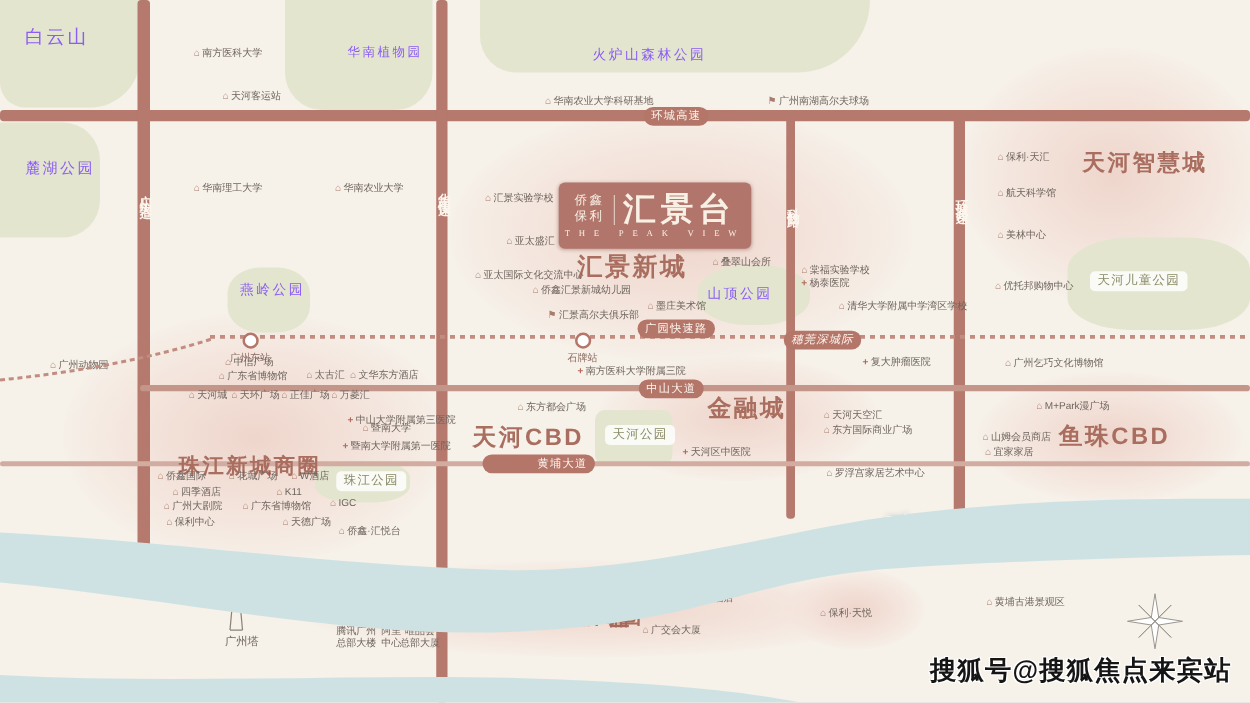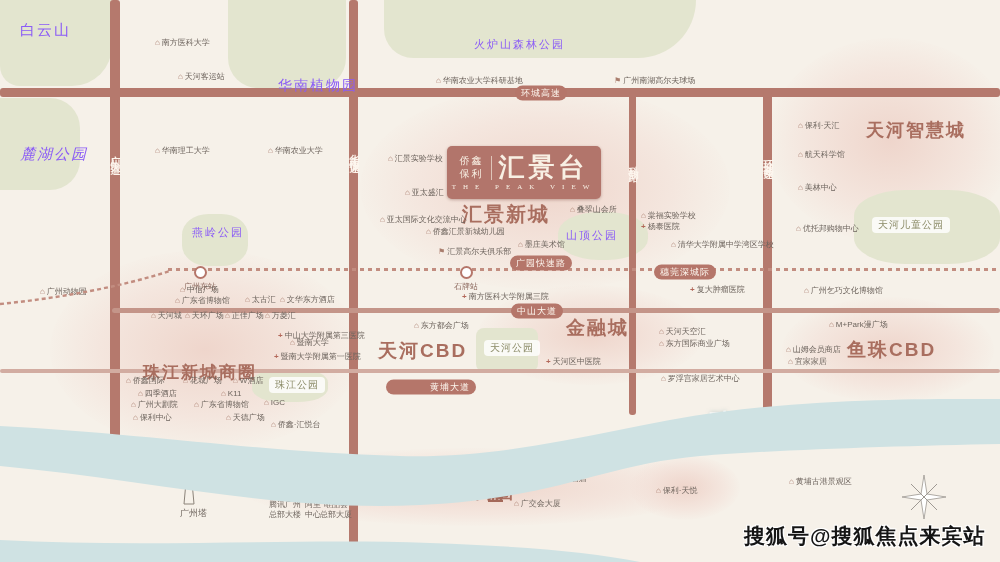--- a/index.html
+++ b/index.html
@@ -90,45 +90,45 @@
     <div class="road" style="left: 0px; top: 88px; width: 1000px; height: 9px; background: rgb(181, 121, 109);"></div>
     <div class="road" style="left: 110px; top: 0px; width: 10px; height: 458px; background: rgb(181, 121, 109);"></div>
     <div class="road" style="left: 349px; top: 0px; width: 9px; height: 562px; background: rgb(181, 121, 109);"></div>
     <div class="road" style="left: 629px; top: 92px; width: 7px; height: 323px; background: rgb(181, 121, 109);"></div>
     <div class="road" style="left: 763px; top: 92px; width: 9px; height: 320px; background: rgb(181, 121, 109);"></div>
     <div class="road" style="left: 112px; top: 308px; width: 888px; height: 5px; background: rgb(196, 149, 137);"></div>
     <div class="road" style="left: 0px; top: 369px; width: 1000px; height: 4px; background: rgb(210, 172, 161);"></div>
     <div class="dotline" style="left: 168px; top: 268px; width: 832px;"></div>
     <div class="badge" style="left: 541px; top: 93px;">环城高速</div>
     <div class="badge" style="left: 541px; top: 263px;">广园快速路</div>
-    <div class="badge" style="left: 685px; top: 272px;">穗莞深城际</div>
+    <div class="badge" style="left: 658px; top: 272px; font-style: italic;">穗莞深城际</div>
     <div class="badge" style="left: 537px; top: 311px;">中山大道</div>
-    <div class="badge" style="left: 431px; top: 387px; padding-left: 44px;">黄埔大道</div>
+    <div class="badge" style="left: 431px; top: 371px; padding-left: 44px;">黄埔大道</div>
     <div class="vlabel" style="left: 115px; top: 148px;">广州大道</div>
     <div class="vlabel" style="left: 354px; top: 146px;">华南快速</div>
     <div class="vlabel" style="left: 633px; top: 158px;">科韵路</div>
     <div class="vlabel" style="left: 768px; top: 152px;">环城高速</div>
     <div class="stn" style="left: 200px; top: 266px;">
       <div class="c"></div>
       <div class="t">广州东站</div>
     </div>
     <div class="stn" style="left: 466px; top: 266px;">
       <div class="c"></div>
       <div class="t">石牌站</div>
     </div>
     <div class="district" style="left: 462px; top: 204px; font-size: 20px;">汇景新城</div>
     <div class="district" style="left: 143px; top: 334px; font-size: 17px; margin-top: 30px;">珠江新城商圈</div>
     <div class="district" style="left: 378px; top: 341px; font-size: 19px;">天河CBD</div>
     <div class="district" style="left: 566px; top: 318px; font-size: 19px;">金融城</div>
     <div class="district" style="left: 847px; top: 340px; font-size: 19px;">鱼珠CBD</div>
     <div class="district" style="left: 866px; top: 121px; font-size: 18px;">天河智慧城</div>
     <div class="district" style="left: 435px; top: 483px; font-size: 18px;">琶洲商圈</div>
     <div class="arealabel" style="left: 20px; top: 22px; font-size: 15px;">白云山</div>
-    <div class="arealabel" style="left: 20px; top: 146px; font-size: 15px; font-style: italic;">麓湖公园</div>
-    <div class="arealabel" style="left: 278px; top: 38px; font-size: 14px; margin-top: 40px;">华南植物园</div>
+    <div class="arealabel" style="left: 20px; top: 128px; font-size: 12px;">麓湖公园</div>
+    <div class="arealabel" style="left: 278px; top: 38px; font-size: 10px;">华南植物园</div>
     <div class="arealabel" style="left: 474px; top: 39px; font-size: 11px;">火炉山森林公园</div>
     <div class="arealabel" style="left: 192px; top: 227px; font-size: 11px;">燕岭公园</div>
     <div class="arealabel" style="left: 566px; top: 230px; font-size: 11px;">山顶公园</div>
     <div class="pill" style="left: 484px; top: 340px;">天河公园</div>
     <div class="pill" style="left: 269px; top: 377px;">珠江公园</div>
     <div class="pill" style="left: 371px; top: 485px;">会展公园</div>
     <div class="pill" style="left: 872px; top: 217px;">天河儿童公园</div>
     <div class="poi" style="left: 155px; top: 43px;">
       <span class="ic">⌂</span>
       <span>南方医科大学</span>

